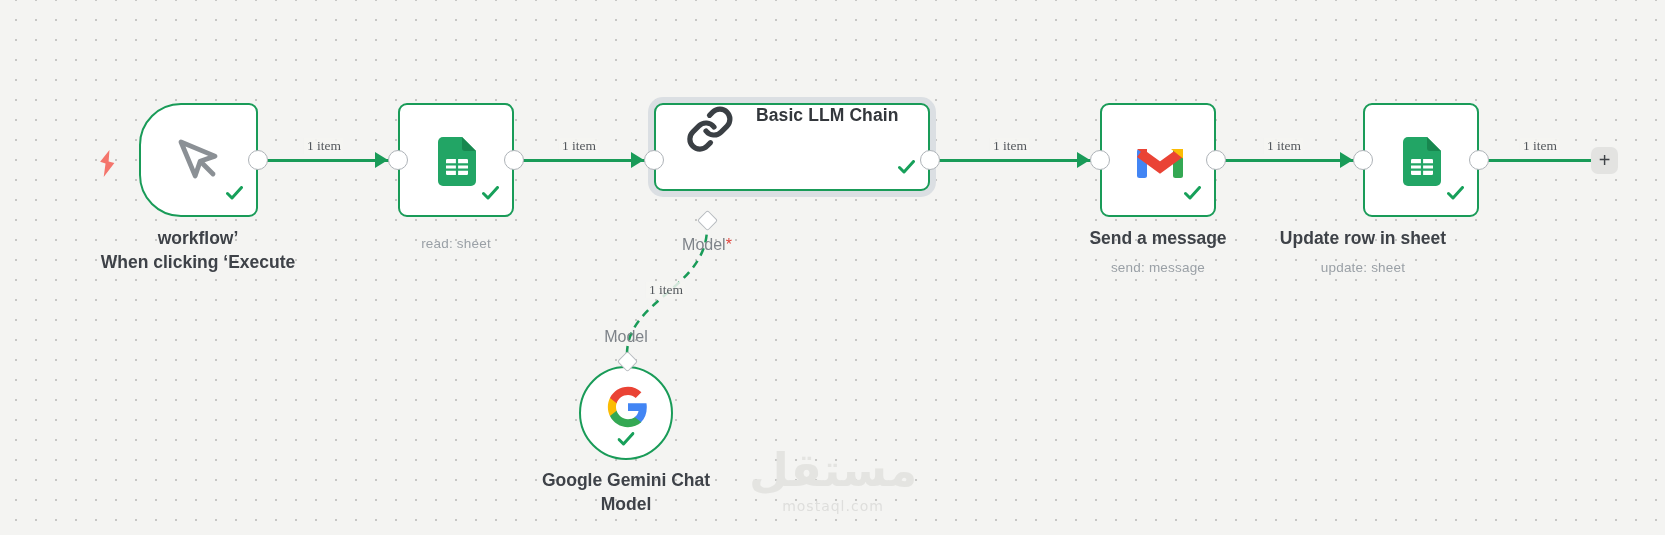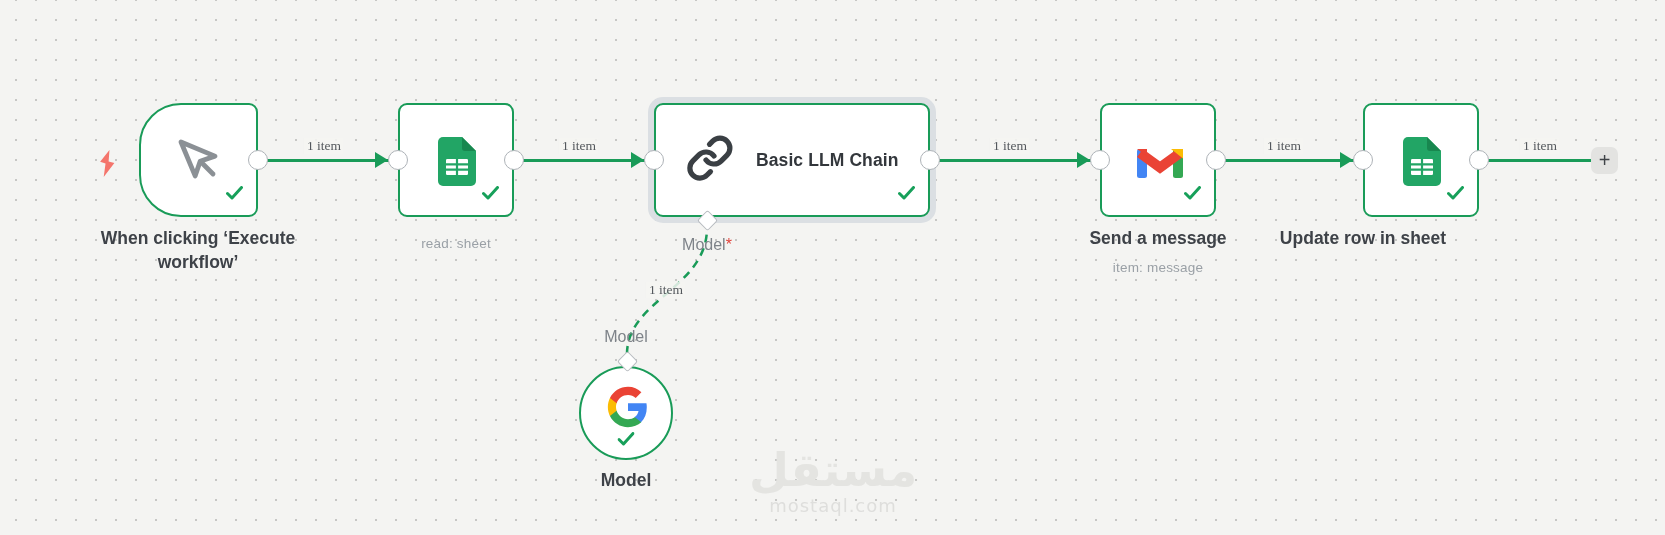--- a/index.html
+++ b/index.html
@@ -7,21 +7,21 @@
     position:relative;width:1665px;height:535px;overflow:hidden;
     background-color:#f4f4f2;
     background-image:radial-gradient(circle,#c7c7c5 1.15px,transparent 1.55px);
     background-size:20px 20px;background-position:6px 10px;
     font-family:"Liberation Sans",sans-serif;
   }
   
   .node{position:absolute;background:#fff;border:2px solid #199b58;box-sizing:border-box;z-index:2;cursor:pointer;}
   .node.sq{width:116px;height:114px;border-radius:9px;top:103px;}
   .node.trigger{width:119px;height:114px;border-radius:42px 9px 9px 42px;top:103px;}
-  .node.wide{width:276px;height:114px;border-radius:9px;top:103px;display:flex;align-items:center;box-shadow:0 0 0 6px #dbdfe3;}
+  .node.wide{width:276px;height:88px;border-radius:9px;top:103px;display:flex;box-shadow:0 0 0 6px #dbdfe3;}
   .node.round{width:94px;height:94px;border-radius:50%;}
   .node-icon{position:absolute;}
   .node.wide .node-icon{position:static;margin-left:30px;}
   .wide-title{margin-left:22px;font-size:17.5px;font-weight:700;color:#33373c;letter-spacing:.1px;}
   .check{position:absolute;right:13px;bottom:11px;}
   .round .check{left:50%;transform:translateX(-50%);right:auto;bottom:8px;}
   
   .node-label{position:absolute;transform:translateX(-50%);text-align:center;
     font-size:17.5px;font-weight:700;color:#3e4248;line-height:23.5px;white-space:nowrap;}
   .node-sub{font-size:13.5px;font-weight:400;color:#9aa0a6;margin-top:5px;letter-spacing:.2px;}
@@ -39,21 +39,21 @@
     border-radius:2.5px;transform:rotate(45deg);box-sizing:border-box;z-index:3;}
   .dashed-svg{position:absolute;left:0;top:0;z-index:1;}
   
   .bolt{position:absolute;left:100px;top:150px;z-index:2;}
   .add-btn{position:absolute;left:1591px;top:147px;width:27px;height:27px;border-radius:7px;
     background:#e3e3e1;display:flex;align-items:center;justify-content:center;
     font-size:20px;font-weight:500;color:#3f4347;z-index:2;cursor:pointer;user-select:none;}
   .watermark{position:absolute;left:833px;top:444px;transform:translateX(-50%);
     text-align:center;z-index:0;font-family:"DejaVu Sans",sans-serif;}
   .wm-ar{font-size:46px;font-weight:700;color:#e4e4e1;line-height:52px;}
-  .wm-url{font-size:18px;color:#dededc;letter-spacing:1px;line-height:20px;}
+  .wm-url{font-size:14px;color:#dededc;letter-spacing:1px;line-height:20px;}
 </style>
 </head>
 <body>
 
 <div class="canvas">
 
   <div class="bolt">
     <svg width="15" height="27" viewBox="0 0 12 22">
       <polygon points="7.6,0 0,9.6 4.4,11 2.9,22 11.6,10.6 6.9,9.3" fill="#f4756c"></polygon>
     </svg>
@@ -106,22 +106,22 @@
         <path d="M13 13l6 6" stroke="#8b9095" stroke-width="2.4" stroke-linecap="round"></path>
       </svg>
     </div>
     <div class="check">
       <svg width="17" height="14" viewBox="0 0 17 14">
           <path d="M1.5 7.5 L6 12 L15.5 1.5" fill="none" stroke="#17a05a" stroke-width="3" stroke-linecap="round" stroke-linejoin="round"></path>
         </svg>
     </div>
   </div>
   <div class="node-label" style="left:198px;top:227px;">
+    <div>workflow’</div>
     <div>When clicking ‘Execute</div>
-    <div>workflow’</div>
   </div>
 
   <div class="node sq" style="left:398px;">
     <div class="node-icon" style="left:38px;top:32px;">
       <svg width="38" height="49" viewBox="0 0 38 49">
         <path d="M5 0 h19 l14 14 v30 a5 5 0 0 1 -5 5 H5 a5 5 0 0 1 -5 -5 V5 a5 5 0 0 1 5 -5 z" fill="#22a565"></path>
         <path d="M24 0 l14 14 h-11 a3 3 0 0 1 -3 -3 z" fill="#18874f"></path>
         <rect x="8" y="22" width="22" height="16" rx="1.2" fill="#fff"></rect>
         <path d="M8 27.3 h22 M8 32.6 h22 M19 22 v16" stroke="#22a565" stroke-width="2.2"></path>
       </svg>
@@ -162,58 +162,60 @@
       </svg>
     </div>
     <div class="check">
       <svg width="17" height="14" viewBox="0 0 17 14">
           <path d="M1.5 7.5 L6 12 L15.5 1.5" fill="none" stroke="#17a05a" stroke-width="3" stroke-linecap="round" stroke-linejoin="round"></path>
         </svg>
     </div>
   </div>
   <div class="node-label" style="left:1158px;top:227px;">
     <div>Send a message</div>
-    <div class="node-sub">item: message</div>
+    <div class="node-sub">send: message</div>
   </div>
 
   <div class="node sq" style="left:1363px;">
     <div class="node-icon" style="left:38px;top:32px;">
       <svg width="38" height="49" viewBox="0 0 38 49">
         <path d="M5 0 h19 l14 14 v30 a5 5 0 0 1 -5 5 H5 a5 5 0 0 1 -5 -5 V5 a5 5 0 0 1 5 -5 z" fill="#22a565"></path>
         <path d="M24 0 l14 14 h-11 a3 3 0 0 1 -3 -3 z" fill="#18874f"></path>
         <rect x="8" y="22" width="22" height="16" rx="1.2" fill="#fff"></rect>
         <path d="M8 27.3 h22 M8 32.6 h22 M19 22 v16" stroke="#22a565" stroke-width="2.2"></path>
       </svg>
     </div>
     <div class="check">
       <svg width="17" height="14" viewBox="0 0 17 14">
           <path d="M1.5 7.5 L6 12 L15.5 1.5" fill="none" stroke="#17a05a" stroke-width="3" stroke-linecap="round" stroke-linejoin="round"></path>
         </svg>
     </div>
   </div>
   <div class="node-label" style="left:1363px;top:227px;">
     <div>Update row in sheet</div>
+    <div class="node-sub">update: sheet</div>
   </div>
 
   <div class="node round" style="left:579px;top:366px;">
     <div class="node-icon" style="left:25px;top:17px;">
       <svg width="44" height="44" viewBox="0 0 48 48">
         <path fill="#4285f4" d="M44.5 24.3c0-1.6-.1-3.1-.4-4.5H24v8.5h11.5c-.5 2.8-2 5.1-4.3 6.7v5.5h7c4.1-3.8 6.3-9.4 6.3-16.2z"></path>
         <path fill="#34a853" d="M24 46c5.9 0 10.9-2 14.5-5.3l-7-5.5c-2 1.3-4.5 2.1-7.5 2.1-5.8 0-10.7-3.9-12.4-9.2H4.3v5.7C7.9 41 15.4 46 24 46z"></path>
         <path fill="#fbbc04" d="M11.6 28.1c-.4-1.3-.7-2.7-.7-4.1s.2-2.8.7-4.1v-5.7H4.3C2.9 17 2 20.4 2 24s.9 7 2.3 9.8l7.3-5.7z"></path>
         <path fill="#ea4335" d="M24 10.8c3.2 0 6.1 1.1 8.4 3.3l6.2-6.2C34.9 4.2 29.9 2 24 2 15.4 2 7.9 7 4.3 14.2l7.3 5.7c1.7-5.3 6.6-9.1 12.4-9.1z"></path>
       </svg>
     </div>
     <div class="check">
       <svg width="17" height="14" viewBox="0 0 17 14">
           <path d="M1.5 7.5 L6 12 L15.5 1.5" fill="none" stroke="#17a05a" stroke-width="3" stroke-linecap="round" stroke-linejoin="round"></path>
         </svg>
     </div>
   </div>
   <div class="node-label" style="left:626px;top:469px;">
+    <div>Google Gemini Chat</div>
     <div>Model</div>
   </div>
 
   <div class="add-btn">+</div>
 
   <div class="watermark">
     <div class="wm-ar">مستقل</div>
     <div class="wm-url">mostaql.com</div>
   </div>
 

